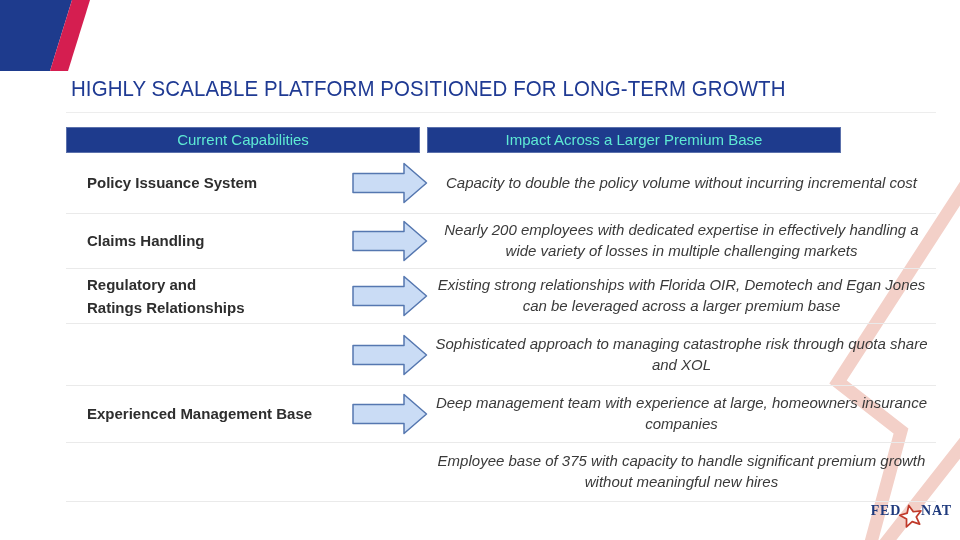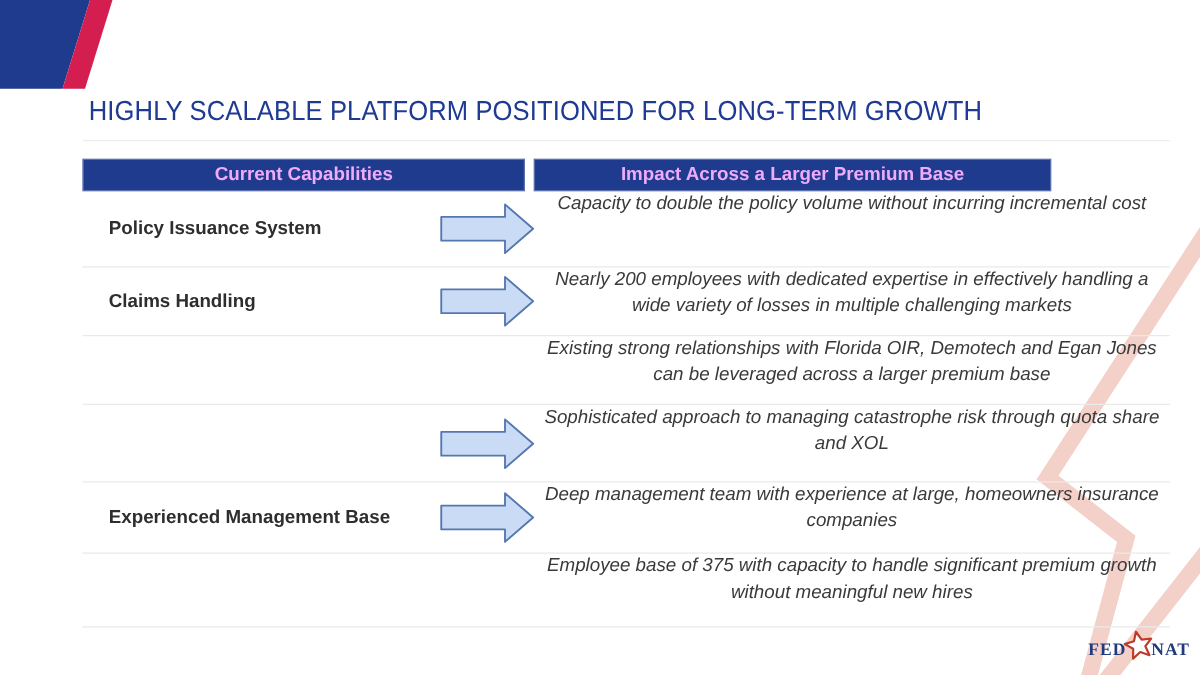--- a/index.html
+++ b/index.html
@@ -14,21 +14,21 @@
   
   .title{
     position:absolute;left:71px;top:76px;width:760px;
     font-size:22px;color:#1f3a93;letter-spacing:0.1px;font-weight:400;
     transform:scaleX(0.93);transform-origin:left center;white-space:nowrap;
   }
   .title-rule{position:absolute;left:66px;top:112px;width:870px;height:1px;background:#ededed;}
   
   .hdr{
     position:absolute;top:127px;height:26px;background:#1e3b8d;
-    color:#f0abfc;font-weight:bold;font-size:15px;line-height:26px;text-align:center;
+    color:#5eead4;font-weight:normal;font-size:15px;line-height:26px;text-align:center;
     box-shadow:inset 0 0 0 1px rgba(255,255,255,0.28);
   }
   .hdr-left{left:66px;width:354px;}
   .hdr-right{left:427px;width:414px;}
   
   .rows{position:absolute;left:66px;top:153px;width:870px;}
   .row{position:relative;border-bottom:1px solid #eaeaea;}
   .row:nth-child(1){height:60px;}
   .row:nth-child(2){height:54px;}
   .row:nth-child(3){height:54px;}
@@ -37,28 +37,28 @@
   .row:nth-child(6){height:58px;}
   .cell-left{position:absolute;left:15px;top:0;bottom:0;width:354px;}
   .cap-label{
     position:absolute;left:6px;top:50%;transform:translateY(-50%);
     width:250px;font-weight:bold;font-size:15px;color:#2e2e2e;
     white-space:pre-line;line-height:1.55;
   }
   .arrow{position:absolute;left:271px;top:50%;transform:translateY(-50%);width:76px;height:42px;}
   .cell-right{
     position:absolute;left:361px;right:0;top:0;bottom:0;
-    display:flex;justify-content:center;
+    display:flex;align-items:center;justify-content:center;
   }
   .impact-text{
     max-width:500px;padding:0 4px;text-align:center;
     font-style:italic;font-size:15px;color:#3a3a3a;line-height:1.38;
   }
   
-  .logo{position:absolute;right:44px;top:503px;display:flex;align-items:flex-end;}
+  .logo{position:absolute;right:44px;top:503px;display:flex;align-items:flex-start;}
   .logo-text{font-family:"Liberation Serif",serif;font-weight:bold;font-size:14px;
     color:#1f3a7d;letter-spacing:0.8px;}
   .logo-star{width:26px;height:26px;margin:0 -3px;position:relative;z-index:2;}
   .page-num{position:absolute;right:22px;top:508px;font-size:12px;color:#4a4a4a;}
 </style>
 </head>
 <body>
 
 <div class="slide">
 
@@ -96,20 +96,27 @@
         <svg class="arrow" viewBox="0 0 76 42" aria-hidden="true">
           <polygon points="1,11.5 52,11.5 52,1.5 74.5,21 52,40.5 52,30.5 1,30.5" fill="#cadcf5" stroke="#5577b0" stroke-width="1.5" stroke-linejoin="round"></polygon>
         </svg>
       </div>
       <div class="cell-right">
         <div class="impact-text">Nearly 200 employees with dedicated expertise in effectively handling a wide variety of losses in multiple challenging markets</div>
       </div>
     </div>
 
     <div class="row">
+      <div class="cell-left">
+        <div class="cap-label">Regulatory and
+Ratings Relationships</div>
+        <svg class="arrow" viewBox="0 0 76 42" aria-hidden="true">
+          <polygon points="1,11.5 52,11.5 52,1.5 74.5,21 52,40.5 52,30.5 1,30.5" fill="#cadcf5" stroke="#5577b0" stroke-width="1.5" stroke-linejoin="round"></polygon>
+        </svg>
+      </div>
       <div class="cell-right">
         <div class="impact-text">Existing strong relationships with Florida OIR, Demotech and Egan Jones can be leveraged across a larger premium base</div>
       </div>
     </div>
 
     <div class="row">
       <div class="cell-left">
         <svg class="arrow" viewBox="0 0 76 42" aria-hidden="true">
           <polygon points="1,11.5 52,11.5 52,1.5 74.5,21 52,40.5 52,30.5 1,30.5" fill="#cadcf5" stroke="#5577b0" stroke-width="1.5" stroke-linejoin="round"></polygon>
         </svg>

